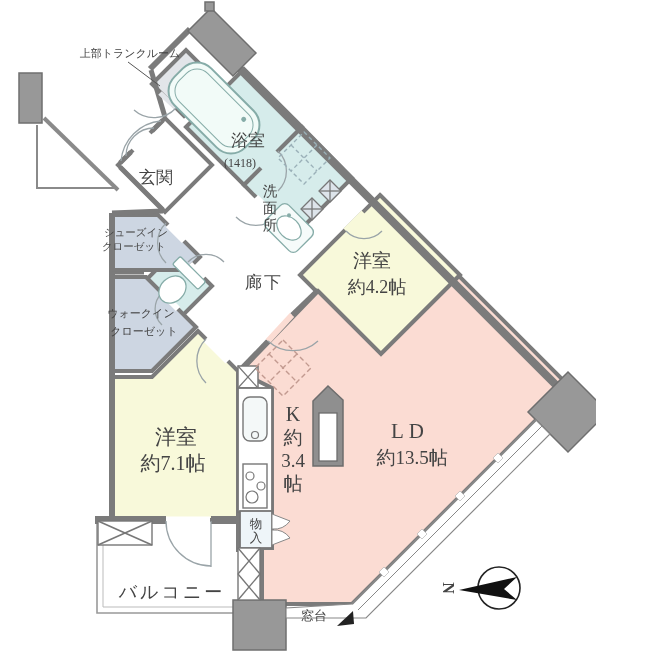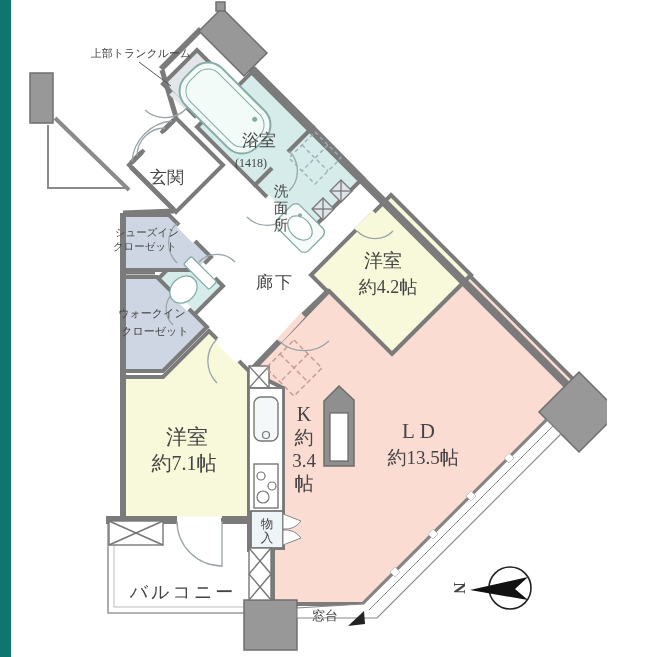--- a/index.html
+++ b/index.html
@@ -1,16 +1,16 @@
 <!DOCTYPE html>
 <html><head>
 <meta charset="utf-8">
 <style>
   html,body{margin:0;padding:0;background:#ffffff;}
-  .page{width:596px;height:657px;position:relative;background:#0f766e;overflow:hidden;padding-left:11px;}
+  .page{width:596px;height:657px;position:relative;background:#5eead4;overflow:hidden;}
   svg{display:block;}
   text{font-family:"Liberation Serif","DejaVu Serif",serif;fill:#444;}
   .t-mid{text-anchor:middle;}
   .ls2{letter-spacing:2px;}
   .ls3{letter-spacing:3px;}
   .ls5{letter-spacing:5px;}
 </style>
 </head>
 <body>
 

